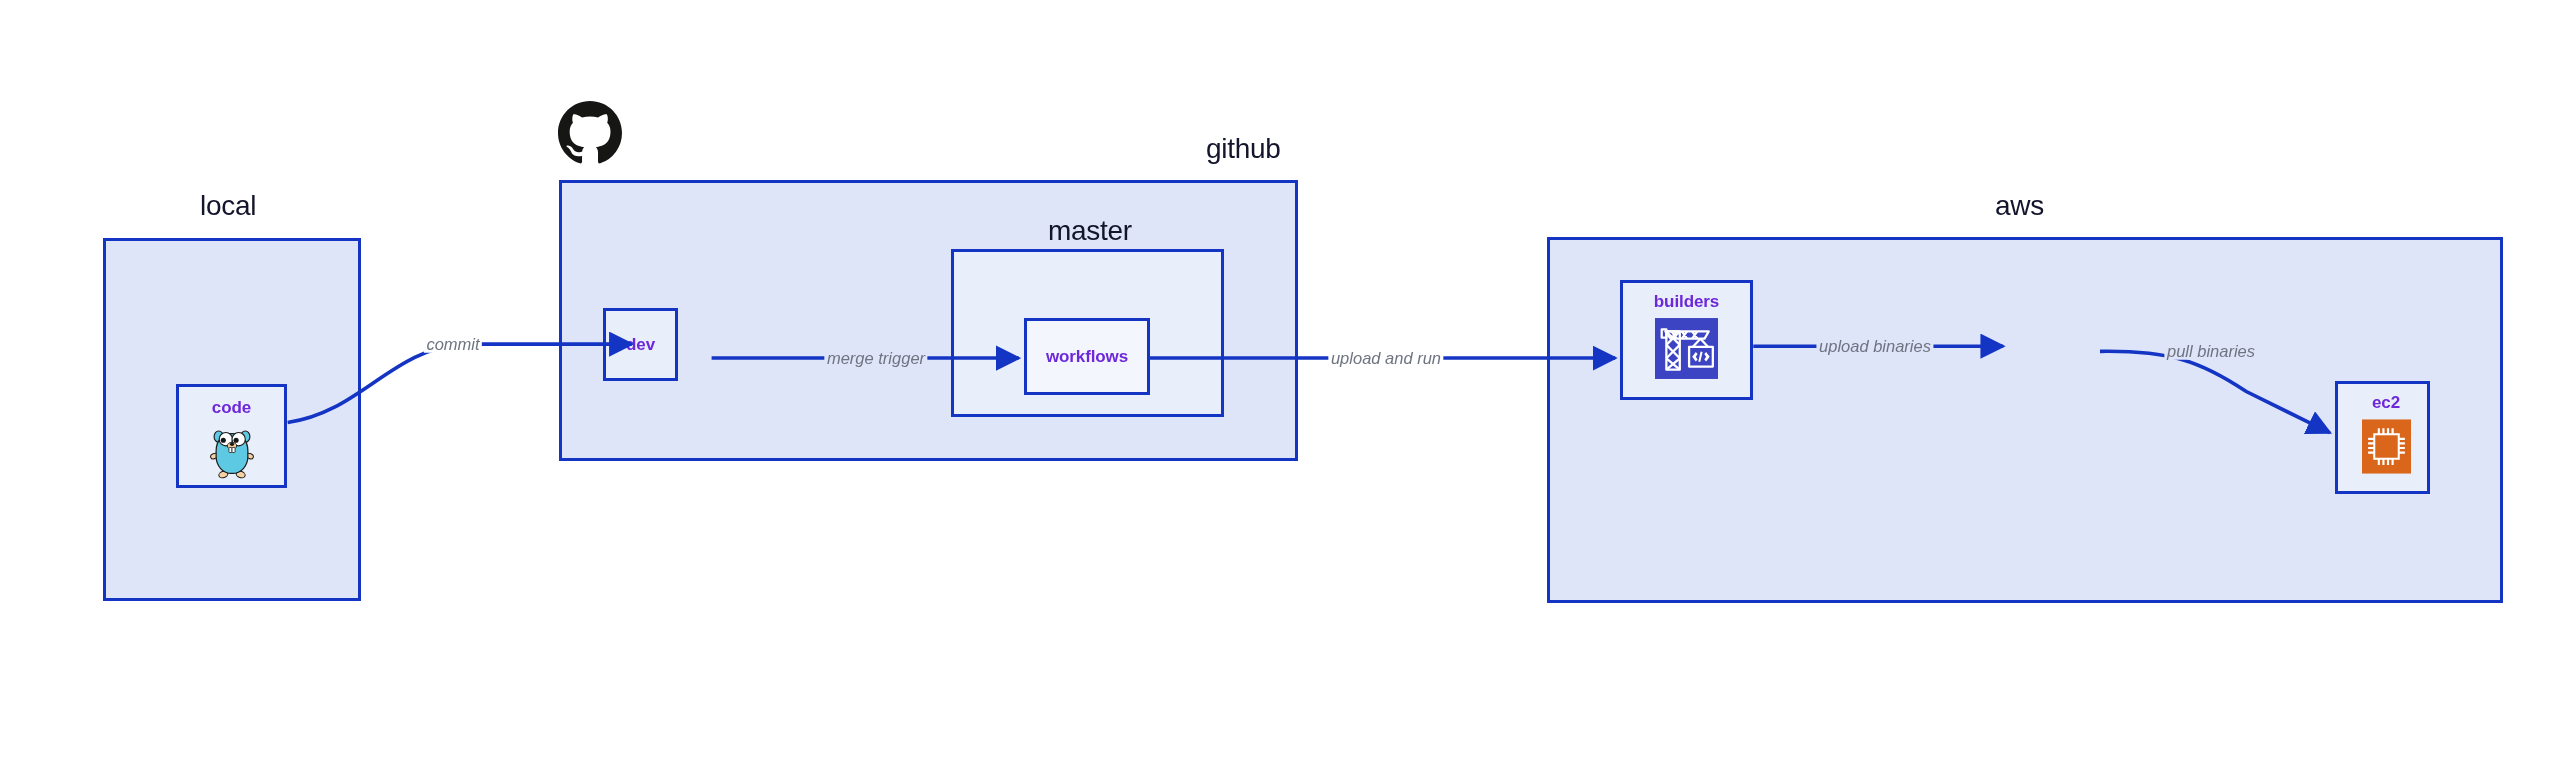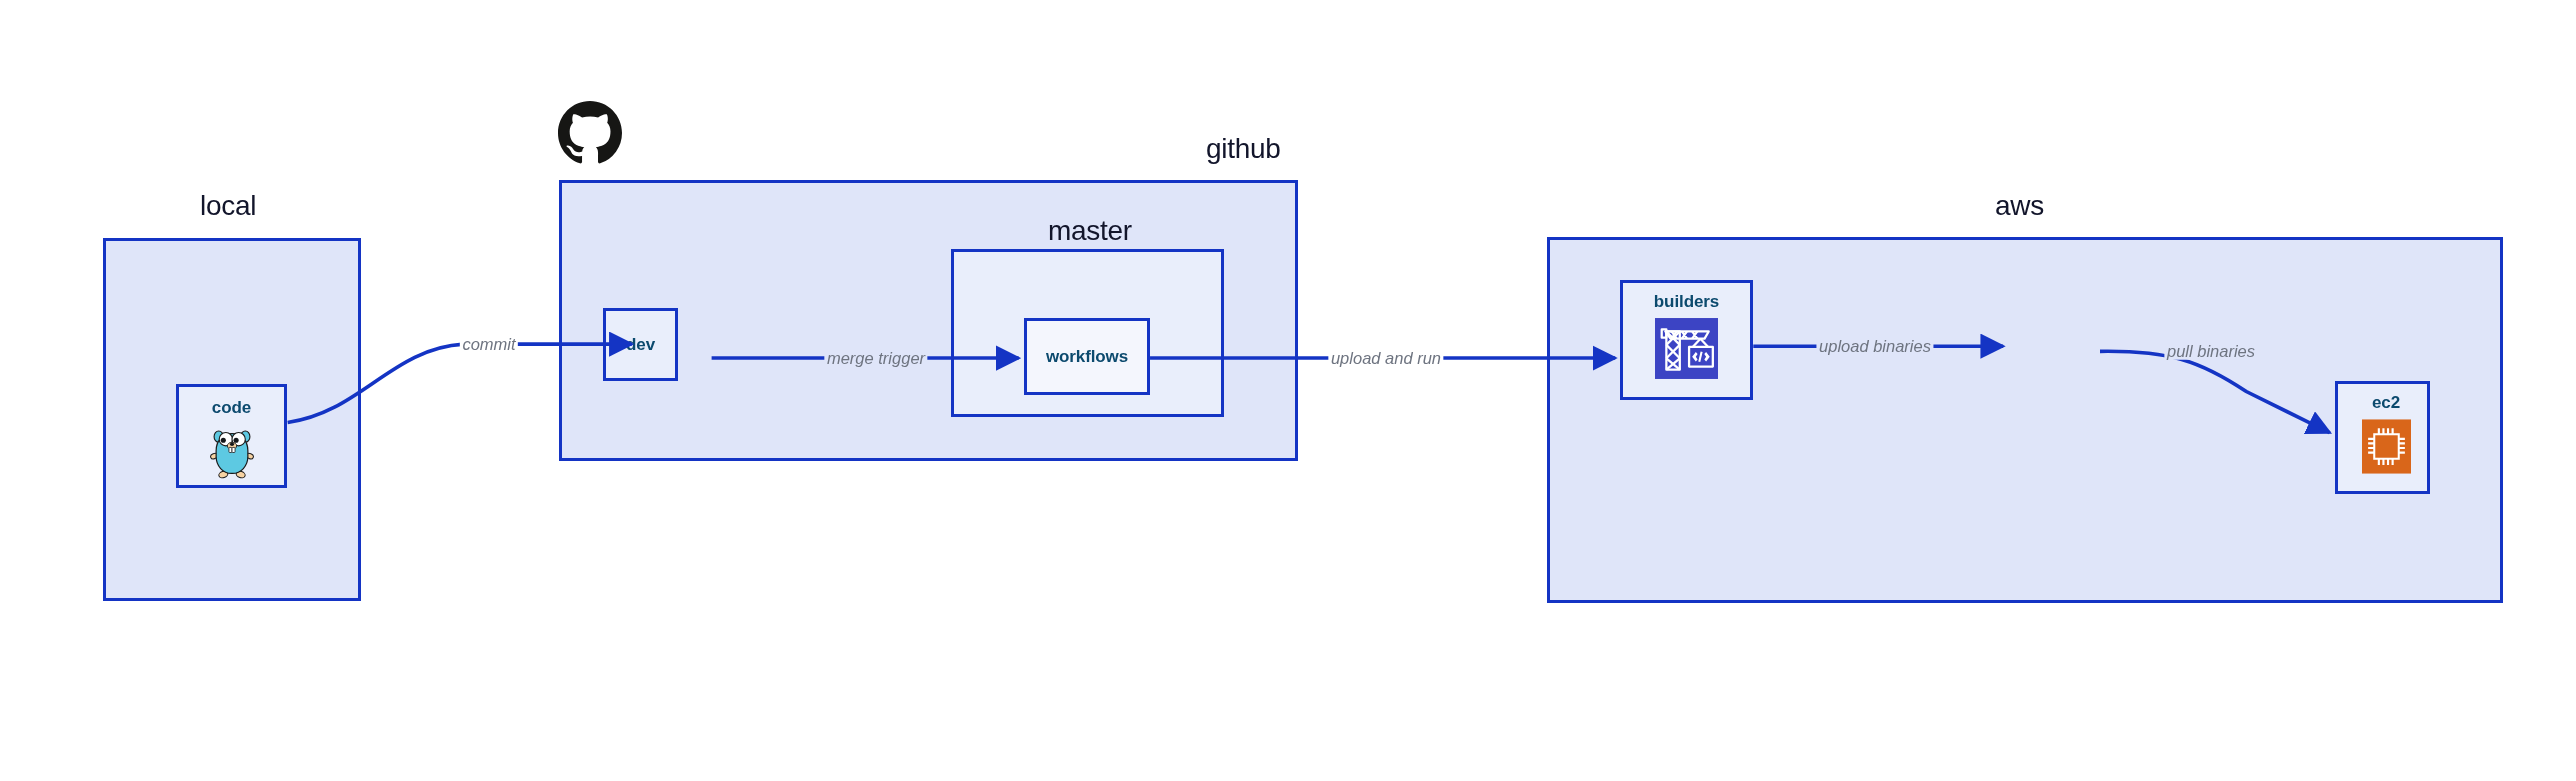--- a/index.html
+++ b/index.html
@@ -51,21 +51,21 @@
     box-sizing: border-box;
     border: 3.1px solid #1434c4;
     background: #e9eefb;
     z-index: 4;
     display: flex;
     flex-direction: column;
     align-items: center;
   }
   .node.white { background: #f4f6fd; }
   .node-label {
-    color: #0c4a6e;
+    color: #6d28d9;
     font-weight: 700;
     font-size: 17px;
     letter-spacing: -0.1px;
     white-space: nowrap;
   }
   .node-icon {
     display: block;
   }
   
   .edge-label {
@@ -233,21 +233,21 @@
       <path d="M 1381 695 L 1977 695" marker-end="url(#arrow)"></path>
 
       <path d="M 2232 695 L 3135 695" marker-end="url(#arrow)"></path>
 
       <path d="M 3403 672 L 3888 672" marker-end="url(#arrow)"></path>
 
       <path d="M 4076 682 C 4210 680 4270 700 4360 760 L 4522 840" marker-end="url(#arrow)"></path>
     </g>
   </svg>
 
-  <div class="edge-label on-white" style="left:453px; top:344px;margin-left:36px;">commit</div>
+  <div class="edge-label on-white" style="left:453px; top:344px;">commit</div>
 
   <div class="edge-label on-group" style="left:876px; top:358px;">merge trigger</div>
 
   <div class="edge-label on-white" style="left:1386px; top:358px;">upload and run</div>
 
   <div class="edge-label on-group" style="left:1875px; top:346px;">upload binaries</div>
 
   <div class="edge-label on-group" style="left:2211px; top:351px;">pull binaries</div>
 
 

